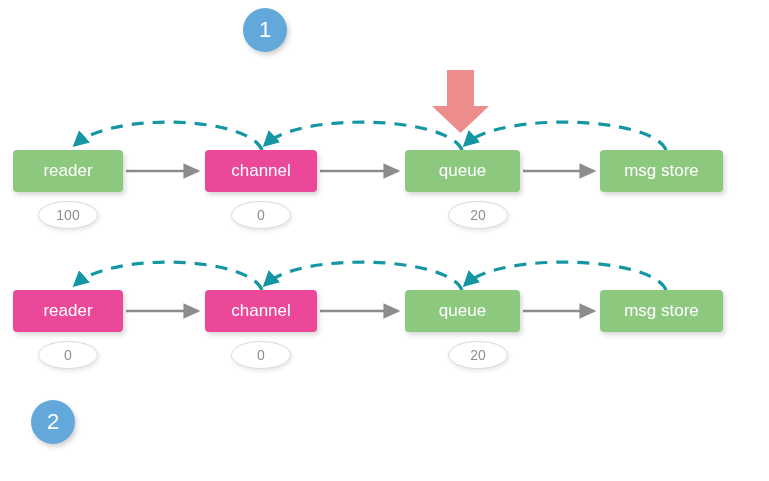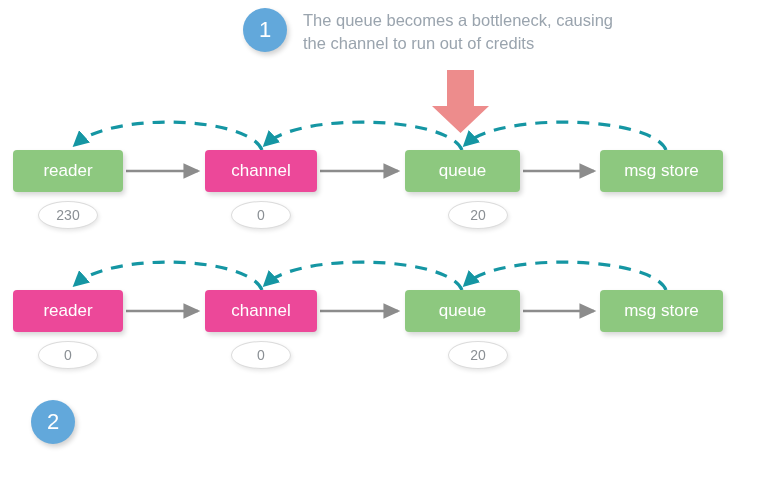--- a/index.html
+++ b/index.html
@@ -166,38 +166,36 @@
       <path d="M666,290 C652,256 500,252 466,284" fill="none" stroke="#1596a3" stroke-width="3.2" stroke-dasharray="12 9" marker-end="url(#tealhead)"></path>
     </g>
 
     <g>
       <path d="M447,70 L474,70 L474,106 L489,106 L460.5,133 L432,106 L447,106 Z" fill="#ed8c8c"></path>
     </g>
   </svg>
 
   <div class="step" id="step-1">
     <div class="step-badge">1</div>
-    <div class="step-text">The queue becomes a bottleneck, causing
-the channel to run out of credits</div>
   </div>
 
   <div class="node green r1 c-reader">
     <span>reader</span>
   </div>
   <div class="node yellow r1 c-channel">
     <span>channel</span>
   </div>
   <div class="node green r1 c-queue">
     <span>queue</span>
   </div>
   <div class="node green r1 c-msgstore">
     <span>msg store</span>
   </div>
 
-  <div class="badge b1 bx-reader">230</div>
+  <div class="badge b1 bx-reader">100</div>
   <div class="badge b1 bx-channel">0</div>
   <div class="badge b1 bx-queue">20</div>
 
   <div class="node yellow r2 c-reader">
     <span>reader</span>
   </div>
   <div class="node yellow r2 c-channel">
     <span>channel</span>
   </div>
   <div class="node green r2 c-queue">

